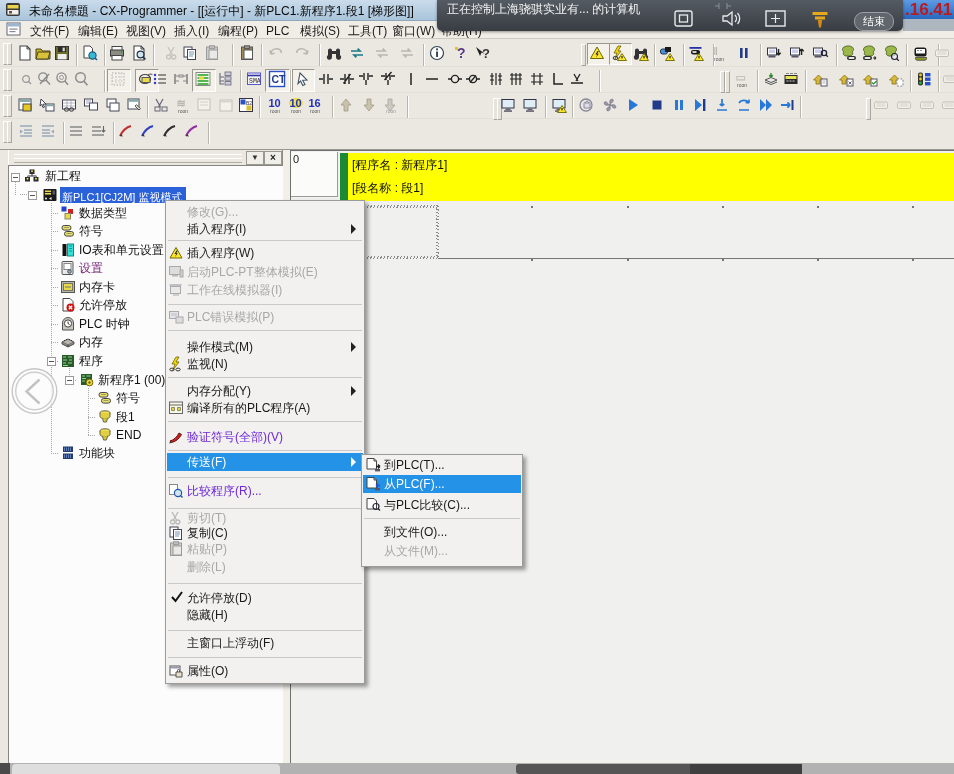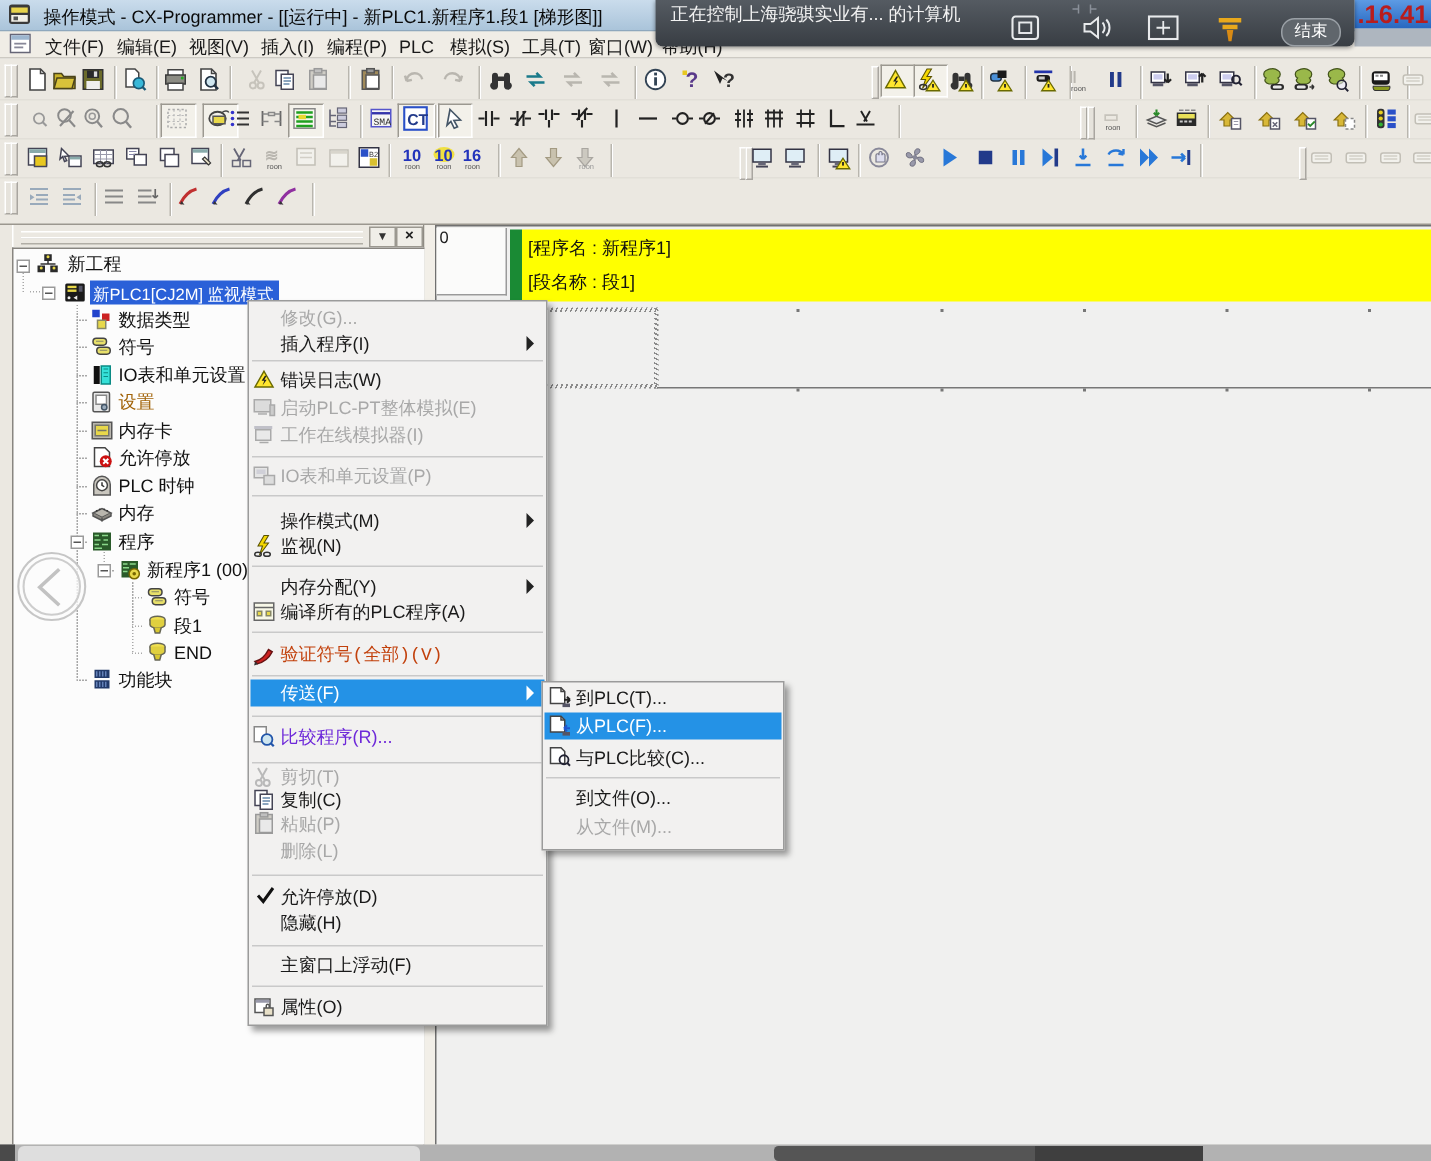--- a/index.html
+++ b/index.html
@@ -12,21 +12,21 @@
 svg{position:absolute;overflow:visible;}
 </style></head><body>
 
 <div class="a" style="left:0;top:0;width:954px;height:20px;background:linear-gradient(#cadcec,#aac4da);border-bottom:1px solid #8fa8bd;"></div>
 <svg class="a" style="left:6px;top:3px" width="15" height="14">
     <rect x="0" y="0" width="14" height="13" rx="2" fill="#3a3a3a"></rect>
     <rect x="1.5" y="2" width="11" height="3.5" fill="#e8d44c"></rect>
     <rect x="1.5" y="7" width="11" height="4.5" fill="#f2f0e8"></rect>
     <rect x="3" y="8" width="3" height="2.5" fill="#555"></rect>
   </svg>
-<div class="t" style="left:29px;top:4px;color:#0a0a0a;">操作模式 - CX-Programmer - [[运行中] - 新PLC1.新程序1.段1 [梯形图]]</div>
+<div class="t" style="left:29px;top:4px;color:#0a0a0a;">未命名標題 - CX-Programmer - [[运行中] - 新PLC1.新程序1.段1 [梯形图]]</div>
 <div class="a" style="left:0;top:21px;width:954px;height:17px;background:#f0ede6;"></div>
 <svg class="a" style="left:7px;top:23px" width="14" height="13">
     <rect x="0" y="0" width="13" height="12" fill="#fff" stroke="#667" stroke-width="1"></rect>
     <rect x="0.5" y="0.5" width="12" height="3" fill="#9db6cf"></rect>
     <rect x="2.5" y="5.5" width="8" height="1.2" fill="#889"></rect>
     <rect x="2.5" y="8" width="6" height="1.2" fill="#889"></rect>
   </svg>
 <div class="t" style="left:30px;top:24px;color:#1a1a1a;">文件(F)</div>
 <div class="t" style="left:78px;top:24px;color:#1a1a1a;">编辑(E)</div>
 <div class="t" style="left:126px;top:24px;color:#1a1a1a;">视图(V)</div>
@@ -664,21 +664,21 @@
     <rect x="7.5" y="2" width="6" height="12" fill="#35e0d8" stroke="#0a8a84"></rect>
     <path d="M9 4h3M9 6.5h3M9 9h3" stroke="#0a8a84" stroke-width=".8"></path>
   </svg>
 <div class="t" style="left:79px;top:243px;font-size:12px;color:#111;">IO表和单元设置</div>
 <div class="a" style="left:51px;top:268px;width:7px;height:1px;background:repeating-linear-gradient(90deg,#a8a8a8 0 1px,transparent 1px 2px);"></div>
 <svg class="a" style="left:60px;top:260px" width="16" height="16" viewBox="0 0 16 16">
     <rect x="2" y="1.5" width="11" height="13" rx="1" fill="#e9e9e9" stroke="#555"></rect>
     <rect x="4" y="3.5" width="7" height="6" fill="#fff" stroke="#888"></rect>
     <circle cx="9.5" cy="11.5" r="1.8" fill="#9ab" stroke="#456"></circle>
   </svg>
-<div class="t" style="left:79px;top:261px;font-size:12px;color:#a16207;">设置</div>
+<div class="t" style="left:79px;top:261px;font-size:12px;color:#701a75;">设置</div>
 <div class="a" style="left:51px;top:287px;width:7px;height:1px;background:repeating-linear-gradient(90deg,#a8a8a8 0 1px,transparent 1px 2px);"></div>
 <svg class="a" style="left:60px;top:279px" width="16" height="16" viewBox="0 0 16 16">
     <rect x="1.5" y="2.5" width="13" height="11" fill="#b9b6ae" stroke="#555"></rect>
     <rect x="3.5" y="4.5" width="9" height="7" fill="#e8d84a" stroke="#776"></rect>
     <path d="M5 8h6" stroke="#776"></path>
   </svg>
 <div class="t" style="left:79px;top:280px;font-size:12px;color:#111;">内存卡</div>
 <div class="a" style="left:51px;top:305px;width:7px;height:1px;background:repeating-linear-gradient(90deg,#a8a8a8 0 1px,transparent 1px 2px);"></div>
 <svg class="a" style="left:60px;top:297px" width="16" height="16" viewBox="0 0 16 16">
     <path d="M3 1.5h7l3 3V14H3z" fill="#fff" stroke="#444"></path>
@@ -748,39 +748,39 @@
     <path d="M4.5 2.5v3.5M6.5 2.5v3.5M8.5 2.5v3.5M10.5 2.5v3.5M4.5 9.5v3.5M6.5 9.5v3.5M8.5 9.5v3.5M10.5 9.5v3.5" stroke="#6a88c0" stroke-width=".9"></path>
   </svg>
 <div class="t" style="left:79px;top:446px;font-size:12px;color:#111;">功能块</div>
 <div class="a" style="left:165px;top:200px;width:200px;height:484px;background:#f2f1f0;border:1px solid #9b9b9b;box-sizing:border-box;box-shadow:3px 3px 4px rgba(0,0,0,0.38);"></div>
 <div class="t" style="left:187px;top:205px;color:#a8a8a8;">修改(G)...</div>
 <div class="t" style="left:187px;top:222px;color:#1a1a1a;">插入程序(I)</div>
 <svg class="a" style="left:351px;top:224px" width="6" height="10">
     <path d="M0 0v10l5-5z" fill="#222"></path>
   </svg>
 <div class="a" style="left:168px;top:240px;width:194px;height:1px;background:#c9c9c9;"></div>
-<div class="t" style="left:187px;top:246px;color:#1a1a1a;">错误日志(W)</div>
+<div class="t" style="left:187px;top:246px;color:#1a1a1a;">插入程序(W)</div>
 <svg class="a" style="left:168px;top:245px" width="16" height="16" viewBox="0 0 16 16">
     <path d="M8 2.5 14 13H2z" fill="#ffe62e" stroke="#6a6a00"></path>
     <path d="M8.6 5.5 6.4 8.9h1.8L7 12l2.8-3.8H8.2l1.6-2.7z" fill="#222"></path>
   </svg>
 <div class="t" style="left:187px;top:265px;color:#a8a8a8;">启动PLC-PT整体模拟(E)</div>
 <svg class="a" style="left:168px;top:264px" width="16" height="16" viewBox="0 0 16 16">
     <rect x="1.5" y="2.5" width="11" height="8" fill="#dcdcdc" stroke="#aaa"></rect>
     <rect x="4" y="11" width="6" height="1.6" fill="#bbb"></rect>
     <rect x="12" y="6" width="3" height="7" fill="#ccc" stroke="#aaa"></rect>
   </svg>
 <div class="t" style="left:187px;top:283px;color:#a8a8a8;">工作在线模拟器(I)</div>
 <svg class="a" style="left:168px;top:282px" width="16" height="16" viewBox="0 0 16 16">
     <rect x="1.5" y="2" width="12" height="2" fill="#c0c0c8"></rect>
     <rect x="2.5" y="4.5" width="10" height="7" fill="#e9e9e9" stroke="#aaa"></rect>
     <path d="M5 13h6" stroke="#aaa"></path>
   </svg>
 <div class="a" style="left:168px;top:304px;width:194px;height:1px;background:#c9c9c9;"></div>
-<div class="t" style="left:187px;top:310px;color:#a8a8a8;">IO表和单元设置(P)</div>
+<div class="t" style="left:187px;top:310px;color:#a8a8a8;">PLC错误模拟(P)</div>
 <svg class="a" style="left:168px;top:309px" width="16" height="16" viewBox="0 0 16 16">
     <rect x="1.5" y="2.5" width="9" height="7" fill="#e5e5e5" stroke="#aaa"></rect>
     <rect x="3" y="4" width="6" height="3" fill="#d0d0d8"></rect>
     <rect x="8" y="8" width="7" height="6" fill="#ddd" stroke="#aaa"></rect>
   </svg>
 <div class="a" style="left:168px;top:330px;width:194px;height:1px;background:#c9c9c9;"></div>
 <div class="t" style="left:187px;top:340px;color:#1a1a1a;">操作模式(M)</div>
 <svg class="a" style="left:351px;top:342px" width="6" height="10">
     <path d="M0 0v10l5-5z" fill="#222"></path>
   </svg>
@@ -795,21 +795,21 @@
 <svg class="a" style="left:351px;top:386px" width="6" height="10">
     <path d="M0 0v10l5-5z" fill="#222"></path>
   </svg>
 <div class="t" style="left:187px;top:401px;color:#1a1a1a;">编译所有的PLC程序(A)</div>
 <svg class="a" style="left:168px;top:400px" width="16" height="16" viewBox="0 0 16 16">
     <rect x="1.5" y="2" width="13" height="11.5" fill="#f8f8e8" stroke="#666"></rect>
     <path d="M2 5h12" stroke="#666"></path>
     <path d="M3.5 7.5h3v3h-3zM9.5 7.5h3v3h-3z" fill="#e8d84a" stroke="#886"></path>
   </svg>
 <div class="a" style="left:168px;top:421px;width:194px;height:1px;background:#c9c9c9;"></div>
-<div class="t" style="left:187px;top:430px;color:#c2410c;font-family:Liberation Mono, monospace;">验证符号(全部)(V)</div>
+<div class="t" style="left:187px;top:430px;color:#6d28d9;">验证符号(全部)(V)</div>
 <svg class="a" style="left:168px;top:429px" width="16" height="16" viewBox="0 0 16 16">
     <path d="M2 12c4-1 7-4 9-8l2.5 1.5c-2 4-5.5 7-10 8z" fill="#cc2222" stroke="#661111"></path>
     <path d="M2 12l-.6 2.6L4 13.8z" fill="#333"></path>
   </svg>
 <div class="a" style="left:168px;top:450px;width:194px;height:1px;background:#c9c9c9;"></div>
 <div class="a" style="left:167px;top:453px;width:196px;height:18px;background:#2492e6;"></div>
 <div class="t" style="left:187px;top:455px;color:#fff;">传送(F)</div>
 <svg class="a" style="left:351px;top:457px" width="6" height="10">
     <path d="M0 0v10l5-5z" fill="#fff"></path>
   </svg>

